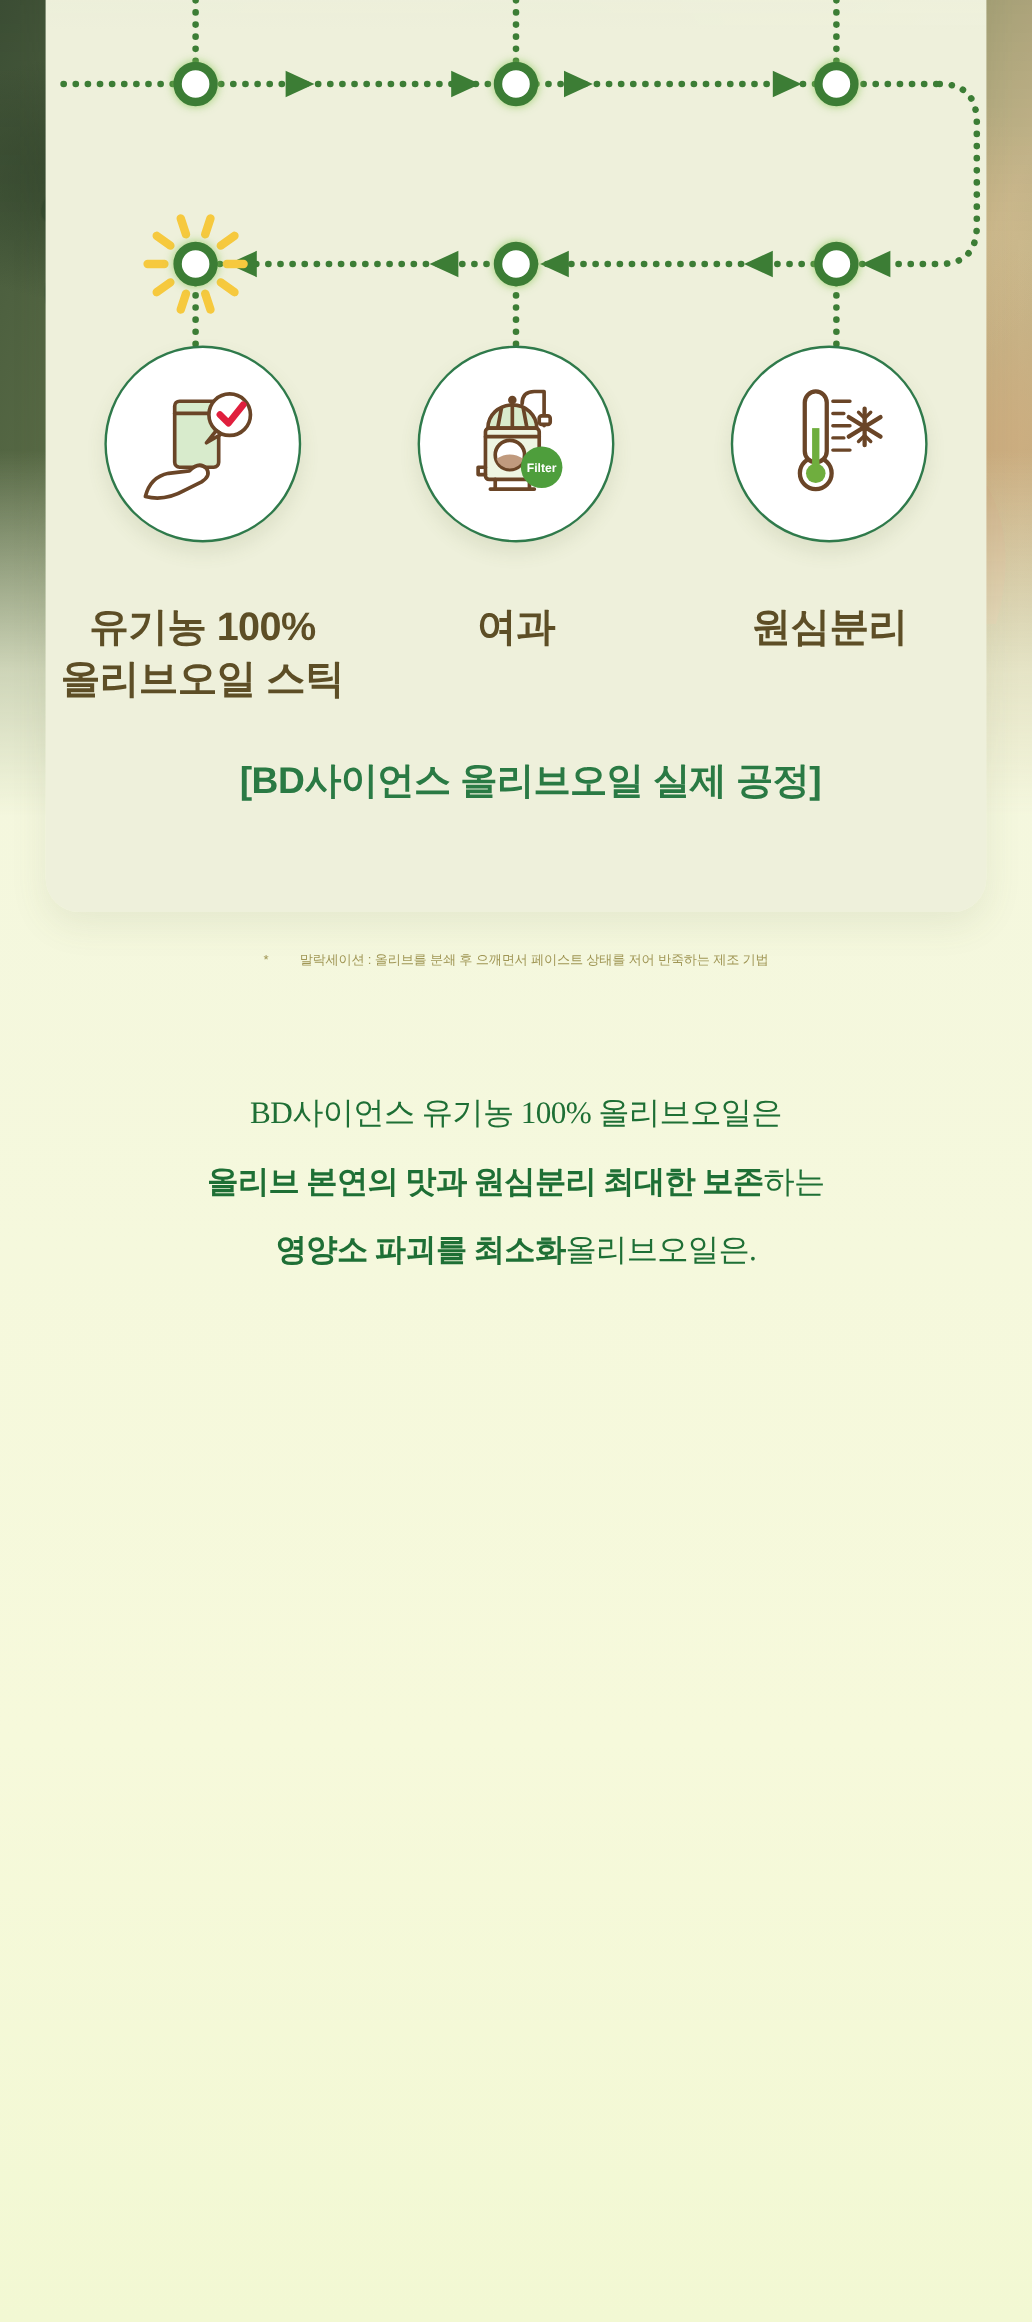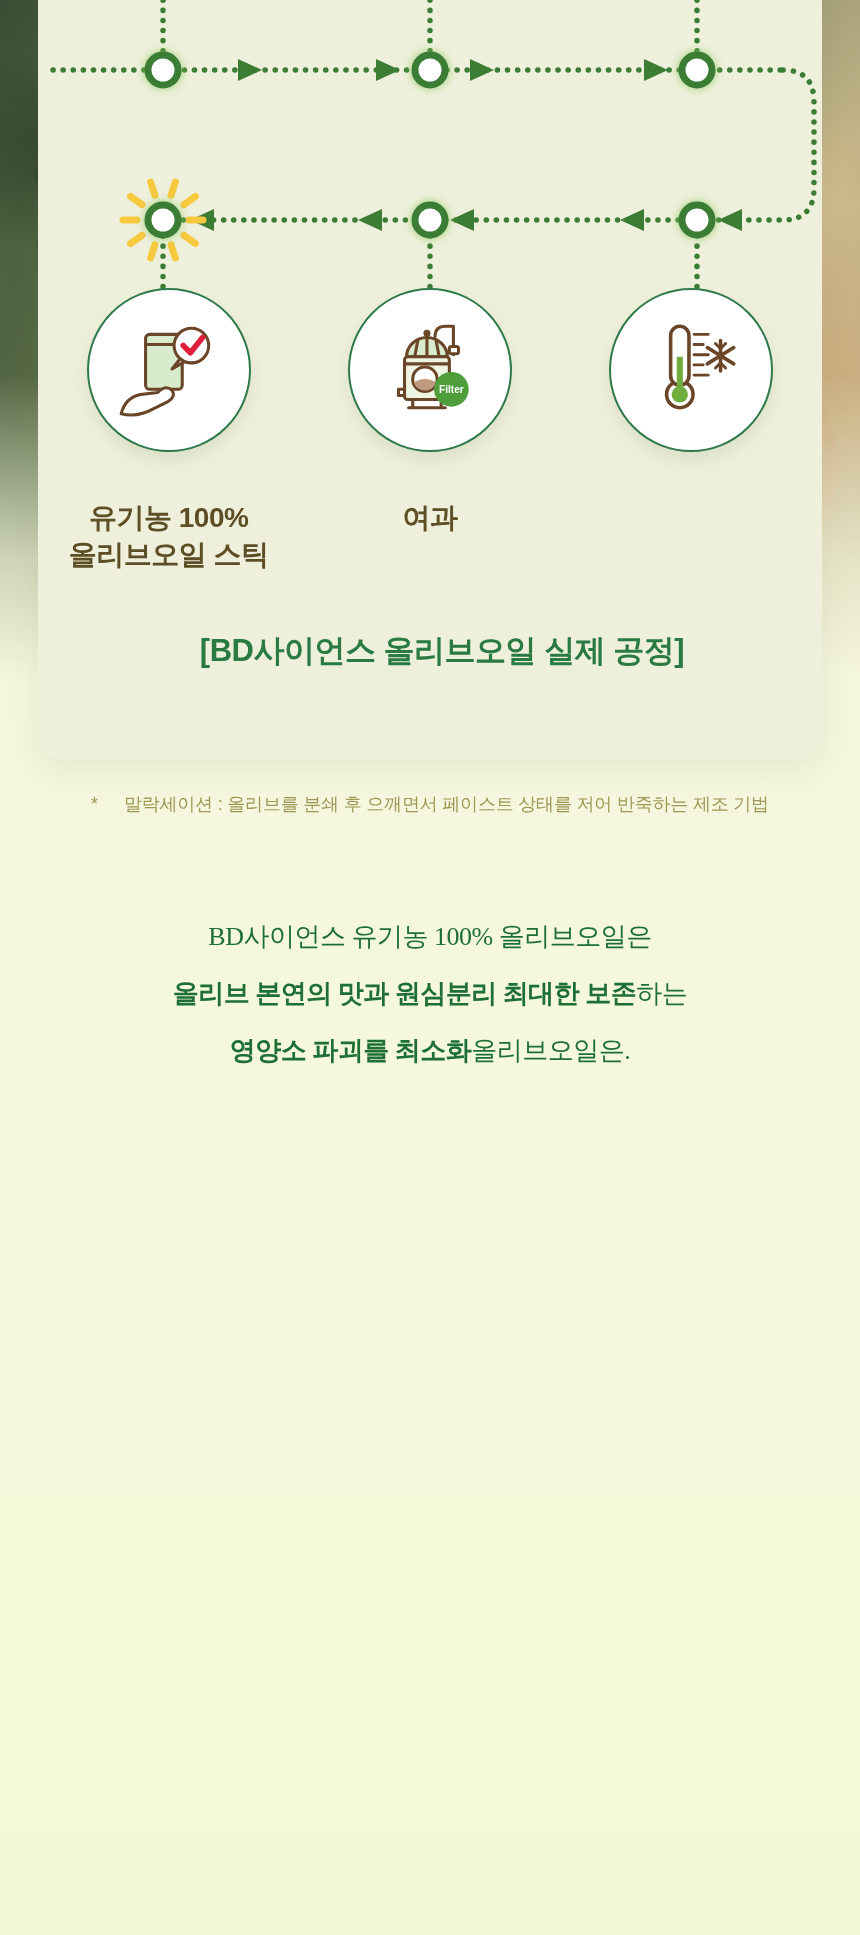--- a/index.html
+++ b/index.html
@@ -24,34 +24,34 @@
     color:#fff;font-weight:700;font-size:56px;line-height:1.18;letter-spacing:-1px;
     text-shadow:0 3px 10px rgba(30,40,20,.45);}
   .hero-title .line2-wrap{margin-top:8px;}
   .hl{display:inline-block;padding:0 14px;
       background:linear-gradient(180deg,rgba(0,0,0,0) 46%, #e9a33c 46%, #dd9330 100%);}
   
   .card{position:relative;margin:-320px 38px 0;height:1080px;border-radius:28px;
     background:linear-gradient(180deg,rgba(250,250,242,.80) 0%,rgba(243,245,228,.94) 20%,#eef0db 32%,#eef0db 100%);
     box-shadow:0 10px 30px rgba(100,110,70,.10);}
   .labels-row{position:absolute;left:0;width:100%;display:flex;}
-  .labels-row .cell{flex:1;text-align:center;font-weight:700;font-size:28px;
+  .labels-row .cell{flex:1;text-align:center;font-weight:700;font-size:33px;
     color:#5d4e26;letter-spacing:-0.5px;line-height:1.32;}
   .bottom-labels{top:820px;}
   .circle-row{position:absolute;left:0;width:100%;display:flex;justify-content:flex-end;}
   .circle-row .cell{flex:1;display:flex;justify-content:center;}
   .bottom-circles{top:608px;}
   .step-circle{width:160px;height:160px;border-radius:50%;background:#fff;
     border:2px solid #2f7a4b;display:flex;align-items:center;justify-content:center;
     box-shadow:0 8px 16px rgba(90,110,60,.12);}
   .flow-svg{position:absolute;top:290px;left:0;}
   .caption{position:absolute;top:950px;left:12px;width:100%;text-align:center;
     font-weight:700;font-size:31px;letter-spacing:-0.5px;color:#2a7a44;}
   
-  .footnote{margin-top:32px;text-align:center;font-size:18px;color:#a09655;letter-spacing:-0.2px;}
+  .footnote{margin-top:32px;text-align:center;font-size:11px;color:#a09655;letter-spacing:-0.2px;}
   .footnote .mark{margin-right:26px;}
   
   .description{margin-top:92px;text-align:center;color:#1e6f35;
     font-family:"Liberation Serif",serif;font-size:26px;line-height:57px;letter-spacing:-0.5px;}
   .description .b{font-weight:700;}
   
   .icon-svg{display:block;}
 </style>
 </head>
 <body>
@@ -194,20 +194,21 @@
 
     <div class="labels-row bottom-labels">
       <div class="cell">
         <div>유기농 100%</div>
         <div>올리브오일 스틱</div>
       </div>
       <div class="cell">
         <div>여과</div>
       </div>
       <div class="cell">
+        <div>원심분리</div>
       </div>
     </div>
 
     <div class="caption">[BD사이언스 올리브오일 실제 공정]</div>
   </section>
 
   <div class="footnote">
     <span class="mark">*</span><span>말락세이션 : 올리브를 분쇄 후 으깨면서 페이스트 상태를 저어 반죽하는 제조 기법</span>
   </div>
 

